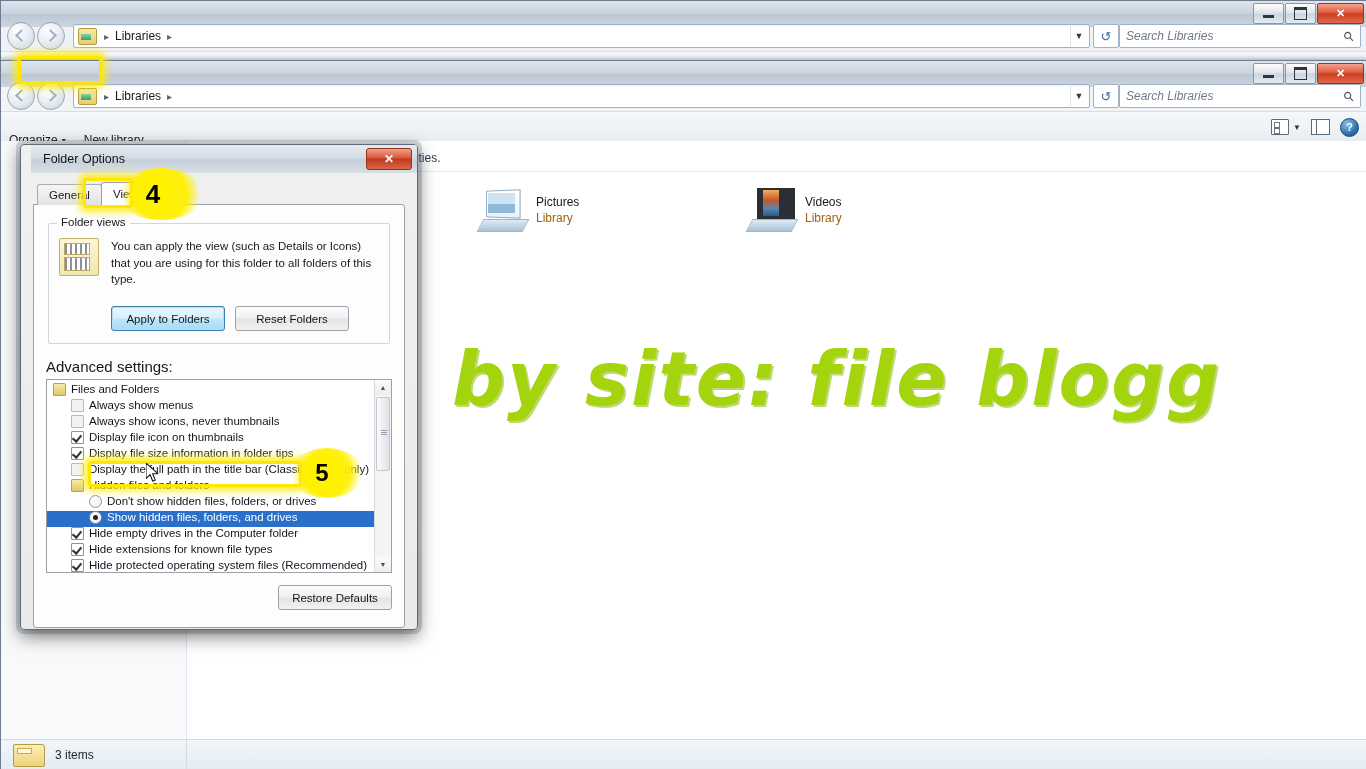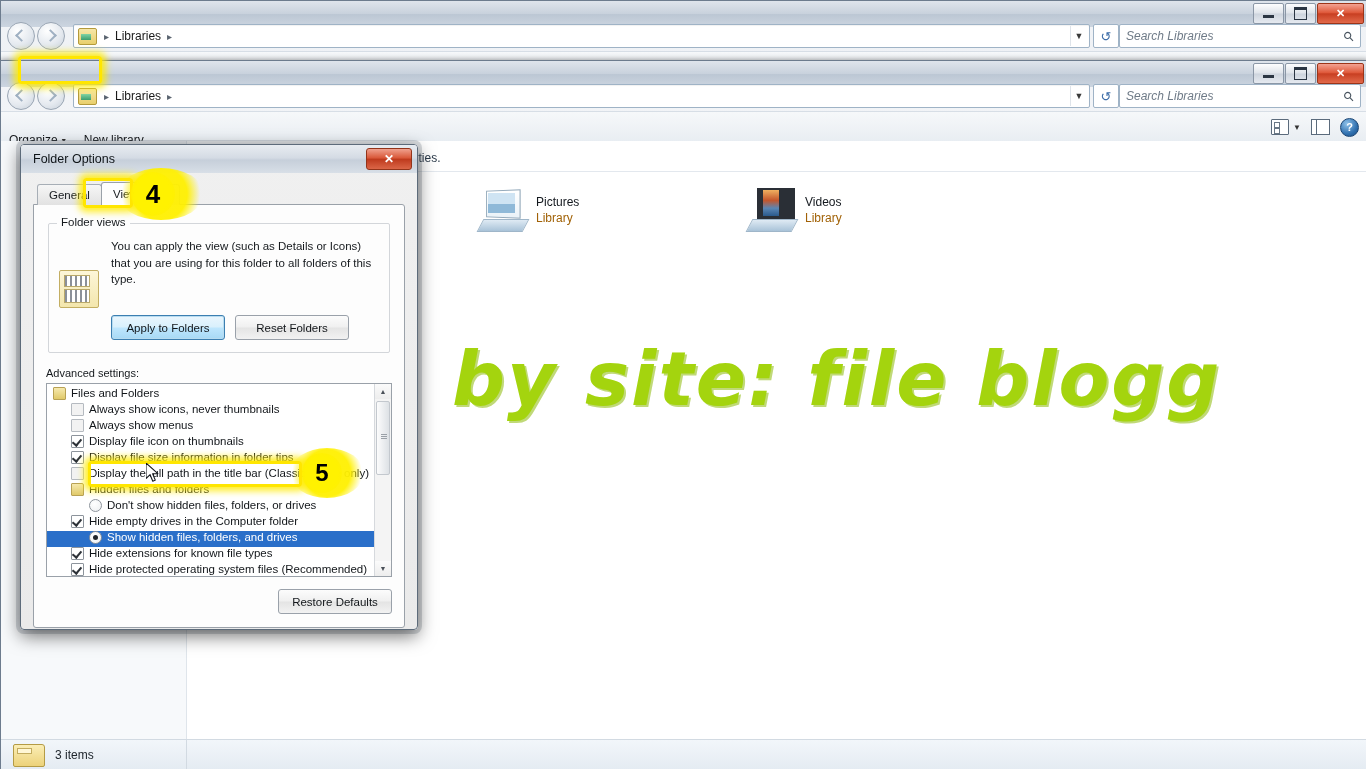--- a/index.html
+++ b/index.html
@@ -192,21 +192,21 @@
   #dialog{
     position:absolute;left:20px;top:144px;width:396px;height:484px;
     background:linear-gradient(#f0f0f0,#eaeaea);
     border:1px solid #5d6b7a;border-radius:4px;
     box-shadow:0 6px 18px rgba(0,0,0,.55), 0 0 0 4px rgba(120,130,140,.28);
     font-size:11.5px;
   }
   .dlg-title{
     height:28px;position:relative;border-radius:3px 3px 0 0;
     background:linear-gradient(#e8ecf1,#d4dbe4 46%,#c6cfda 54%,#d8dfe7);
-    display:flex;align-items:center;padding-left:12px;
+    display:flex;align-items:center;padding-left:12px;margin-left:10px;
   }
   .dlg-title-txt{font-size:12.5px;color:#0f1418;}
   .dlg-close{
     position:absolute;right:5px;top:3px;width:44px;height:20px;border-radius:3px;
     background:linear-gradient(#f0a18e,#d9593a 44%,#bf3b1e 52%,#db6647);
     border:1px solid #93341a;color:#fff;font-size:12px;font-weight:bold;
     display:flex;align-items:center;justify-content:center;
   }
   .dlg-body{position:absolute;left:0;right:0;top:28px;bottom:0;padding:10px 12px;}
   
@@ -228,53 +228,53 @@
   }
   
   .groupbox{
     position:relative;border:1px solid #d3d6da;border-radius:2px;
     padding:14px 10px 12px 10px;margin-top:6px;
   }
   .groupbox > legend{
     position:absolute;top:-8px;left:8px;background:#fdfdfd;padding:0 4px;
     font-size:11.5px;color:#15191d;
   }
-  .fv-row{display:flex;gap:12px;align-items:center;}
+  .fv-row{display:flex;gap:12px;align-items:flex-start;}
   .fv-icon{
     width:38px;height:36px;flex:none;position:relative;
     background:linear-gradient(#fdf6d8,#f3e6ad);border:1px solid #c3ae63;border-radius:2px;
   }
   .fv-icon::before{
     content:"";position:absolute;left:4px;top:4px;right:8px;height:10px;
     background:
       repeating-linear-gradient(to right,#8b9099 0 2px,transparent 2px 5px),
       #fff;
     border:1px solid #b9a86a;
   }
   .fv-icon::after{
     content:"";position:absolute;left:4px;top:18px;right:8px;height:12px;
     background:
       repeating-linear-gradient(to right,#8b9099 0 2px,transparent 2px 5px),
       #fff;
     border:1px solid #b9a86a;
   }
   .fv-desc{font-size:11.5px;color:#15191d;line-height:1.45;}
-  .btnrow{display:flex;gap:10px;margin-top:27px;}
+  .btnrow{display:flex;gap:10px;margin-top:18px;}
   .btn{
     min-width:112px;height:23px;border:1px solid #9aa1aa;border-radius:3px;
     background:linear-gradient(#fcfcfc,#f0f0f0 48%,#e4e4e4 52%,#f2f2f2);
     display:flex;align-items:center;justify-content:center;
     font-size:11.5px;color:#12161a;
   }
   .btn.focus{
     border-color:#3c7fb1;
     background:linear-gradient(#eaf6fd,#d9f0fc 48%,#bee6fd 52%,#a7d9f5);
     box-shadow:0 0 0 1px #b8dcf0 inset;
   }
-  .adv-label{margin-top:14px;font-size:11px;color:#15191d;}
+  .adv-label{margin-top:14px;font-size:15px;color:#15191d;}
   .listbox{
     margin-top:4px;height:192px;border:1px solid #9aa1a9;background:#fff;
     position:relative;overflow:hidden;display:flex;
   }
   .listitems{flex:1;padding:3px 0 0 0;}
   .li{
     height:16px;display:flex;align-items:flex-start;gap:5px;padding-left:6px;
     font-size:11.5px;color:#12161a;white-space:nowrap;
   }
   .li.indent{padding-left:24px;}
@@ -537,26 +537,26 @@
         <div class="listbox">
           <div class="listitems">
 
             <div class="li">
               <span class="grpico"></span>
               <span>Files and Folders</span>
             </div>
 
             <div class="li indent">
               <span class="cb dim"></span>
+              <span>Always show menus</span>
+            </div>
+
+            <div class="li indent">
+              <span class="cb dim"></span>
               <span>Always show icons, never thumbnails</span>
-            </div>
-
-            <div class="li indent">
-              <span class="cb dim"></span>
-              <span>Always show menus</span>
             </div>
 
             <div class="li indent">
               <span class="cb checked"></span>
               <span>Display file icon on thumbnails</span>
             </div>
 
             <div class="li indent">
               <span class="cb checked"></span>
               <span>Display file size information in folder tips</span>
@@ -570,28 +570,28 @@
             <div class="li indent">
               <span class="grpico"></span>
               <span>Hidden files and folders</span>
             </div>
 
             <div class="li indent2">
               <span class="rb"></span>
               <span>Don't show hidden files, folders, or drives</span>
             </div>
 
-            <div class="li indent">
-              <span class="cb checked"></span>
-              <span>Hide empty drives in the Computer folder</span>
-            </div>
-
             <div class="li indent2 sel" id="show-hidden-row">
               <span class="rb on"></span>
               <span>Show hidden files, folders, and drives</span>
+            </div>
+
+            <div class="li indent">
+              <span class="cb checked"></span>
+              <span>Hide empty drives in the Computer folder</span>
             </div>
 
             <div class="li indent">
               <span class="cb checked"></span>
               <span>Hide extensions for known file types</span>
             </div>
 
             <div class="li indent">
               <span class="cb checked"></span>
               <span>Hide protected operating system files (Recommended)</span>

